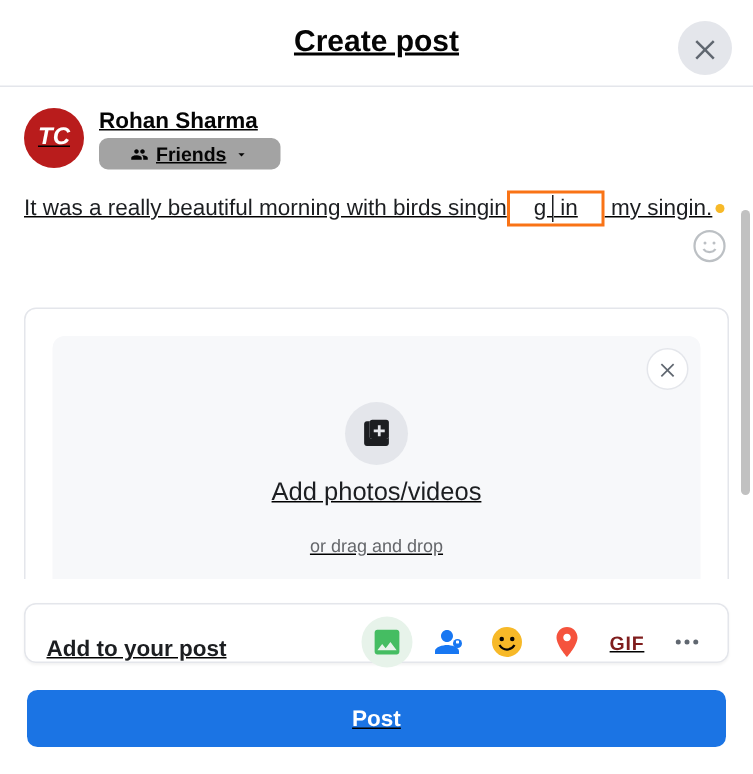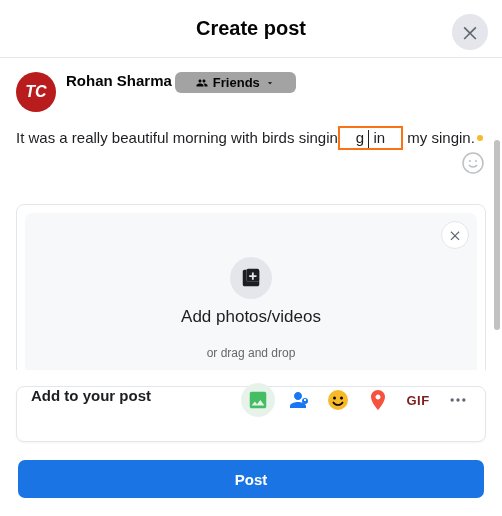--- a/index.html
+++ b/index.html
@@ -1,45 +1,45 @@
 <!DOCTYPE html>
 <html><head>
 <meta charset="utf-8">
 <style>
   * { box-sizing: border-box; margin: 0; padding: 0; font-family: -apple-system, BlinkMacSystemFont, "Segoe UI", Helvetica, Arial, sans-serif; }
   body { background: #fff; width: 502px; height: 516px; overflow: hidden; position: relative; }
-  .modal { width: 502px; height: 516px; background: #fff; border-radius: 8px; display: flex; flex-direction: column; }
+  .modal { width: 502px; height: 516px; background: #fff; border-radius: 8px; display: flex; flex-direction: column; text-decoration: underline; }
   .header { display: flex; align-items: center; justify-content: center; position: relative; height: 58px; border-bottom: 1px solid #e4e6eb; }
   .header-title { font-size: 20px; font-weight: 700; color: #050505; }
   .close-btn { position: absolute; right: 14px; top: 14px; width: 36px; height: 36px; border-radius: 50%; background: #e4e6eb; display: flex; align-items: center; justify-content: center; cursor: pointer; }
   .close-btn svg { width: 20px; height: 20px; fill: #606770; }
   .body { flex: 1; padding: 14px 16px 0 16px; overflow-y: auto; }
   .user-row { display: flex; align-items: flex-start; gap: 10px; }
   .avatar { width: 40px; height: 40px; border-radius: 50%; background: #b91c1c; color: #fff; font-weight: 700; font-size: 16px; display: flex; align-items: center; justify-content: center; font-style: italic; }
-  .user-meta { display: flex; flex-direction: row; gap: 3px; }
+  .user-meta { display: flex; flex-direction: column; gap: 3px; }
   .user-name { font-weight: 600; font-size: 15px; color: #050505; }
   .audience { display: inline-flex; align-items: center; gap: 5px; background: #a3a3a3; border-radius: 6px; padding: 3px 21px; font-size: 13px; font-weight: 600; color: #050505; width: fit-content; cursor: pointer; }
   .audience svg.friends { width: 12px; height: 12px; fill: #050505; }
   .audience svg.caret { width: 10px; height: 10px; fill: #050505; }
   .composer { margin-top: 14px; font-size: 15px; color: #1c1e21; line-height: 1.35; position: relative; display: flex; align-items: center; flex-wrap: wrap; }
   .composer .text { white-space: pre; }
   .cursor-mark { display: inline-block; width: 1px; height: 18px; background: #1c1e21; vertical-align: middle; }
   .highlight-box { border: 2px solid #f97316; padding: 0 16px; display: inline-block; }
   .dot-yellow { display:inline-block; width:6px; height:6px; border-radius:50%; background:#f7b928; margin-left:2px; vertical-align: middle;}
   .emoji-btn { margin-left: auto; width: 26px; height: 26px; display:flex; align-items:center; justify-content:center; cursor:pointer; }
   .emoji-btn svg { width: 24px; height: 24px; stroke: #bcc0c4; fill: none; stroke-width: 1.5; }
-  .media-area { margin-top: 28px; border: 1px solid #e4e6eb; border-radius: 8px; padding: 8px; }
+  .media-area { margin-top: 28px; border: 1px solid #e4e6eb; border-radius: 8px; padding: 18px; }
   .media-inner { background: #f7f8fa; border-radius: 8px; height: 190px; display: flex; flex-direction: column; align-items: center; justify-content: center; position: relative; cursor: pointer; }
   .media-close { position: absolute; top: 8px; right: 8px; width: 28px; height: 28px; border-radius: 50%; background: #fff; border: 1px solid #e4e6eb; display:flex; align-items:center; justify-content:center; cursor:pointer; }
   .media-close svg { width: 14px; height: 14px; fill: #606770; }
   .media-icon { width: 42px; height: 42px; border-radius: 50%; background: #e4e6eb; display:flex; align-items:center; justify-content:center; margin-bottom: 8px; }
   .media-icon svg { width: 22px; height: 22px; fill: #1c1e21; }
   .media-title { font-size: 17px; color: #1c1e21; font-weight: 500; }
   .media-sub { font-size: 12px; color: #65676b; margin-top: 19px; }
-  .addto { margin: 16px 16px 0 16px; border: 1px solid #e4e6eb; border-radius: 8px; height: 56px; display:flex; align-items:flex-start; padding: 0 14px; box-shadow: 0 1px 2px rgba(0,0,0,0.05); }
+  .addto { margin: 16px 16px 0 16px; border: 1px solid #e4e6eb; border-radius: 8px; height: 40px; display:flex; align-items:flex-end; padding: 0 14px; box-shadow: 0 1px 2px rgba(0,0,0,0.05); }
   .addto-label { font-size: 15px; font-weight: 600; color: #1c1e21; }
   .addto-icons { margin-left: auto; display:flex; align-items:center; gap: 14px; }
   .ico { width: 26px; height: 26px; display:flex; align-items:center; justify-content:center; cursor:pointer; }
   .ico-photo { position: relative; }
   .ico-photo .halo { position:absolute; width:34px; height:34px; border-radius:50%; background:#e7f3ea; }
   .ico-photo svg { position: relative; width: 22px; height: 22px; fill: #45bd62; }
   .ico-tag svg { width: 24px; height: 24px; fill: #1877f2; }
   .ico-feeling svg { width: 24px; height: 24px; fill: #f7b928; }
   .ico-location svg { width: 24px; height: 24px; fill: #f5533d; }
   .ico-gif { font-size: 13px; font-weight: 800; color: #7f1d1d; letter-spacing: 0.5px; }

